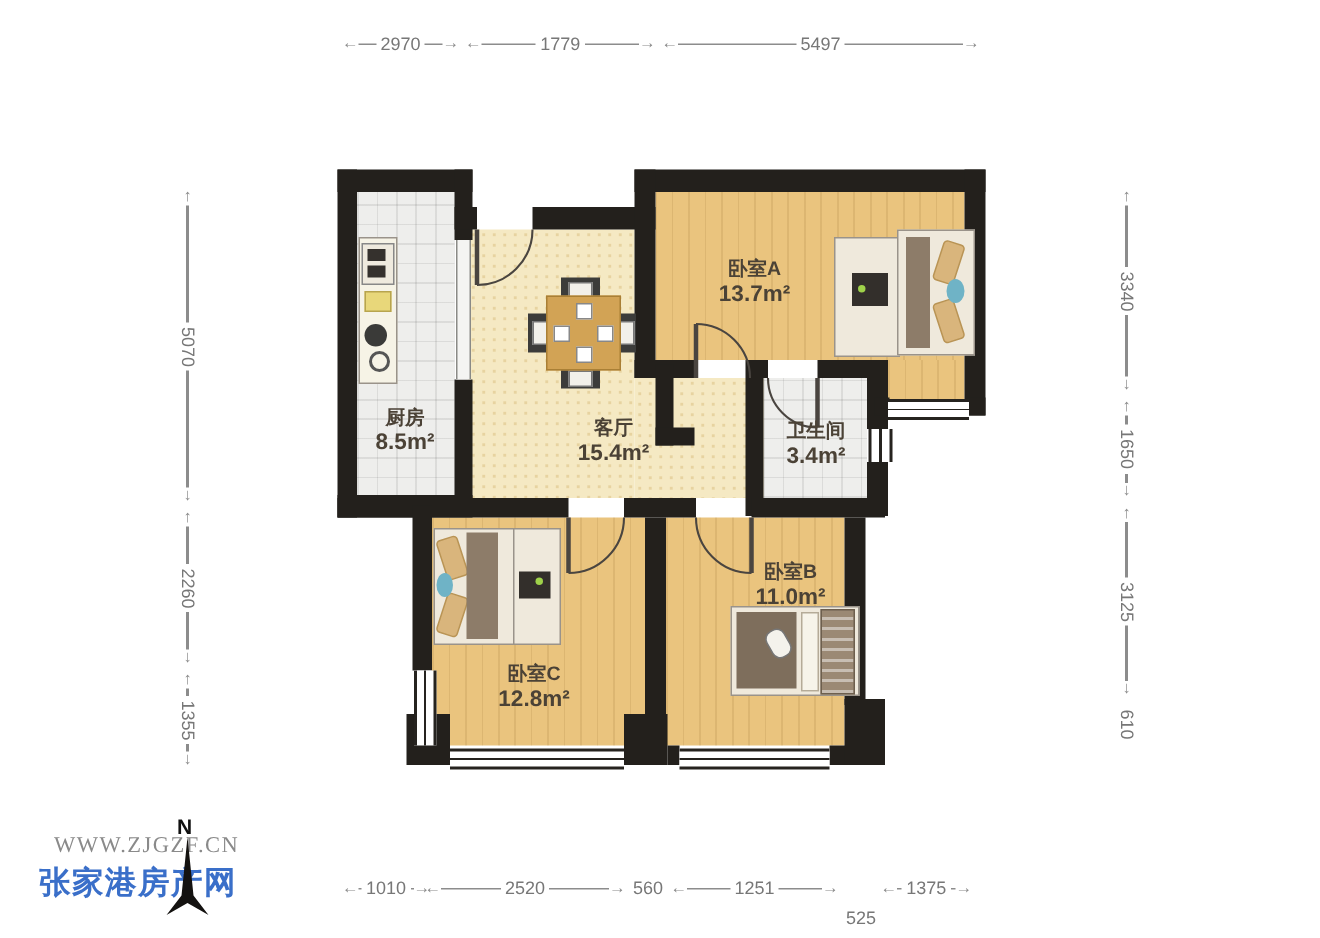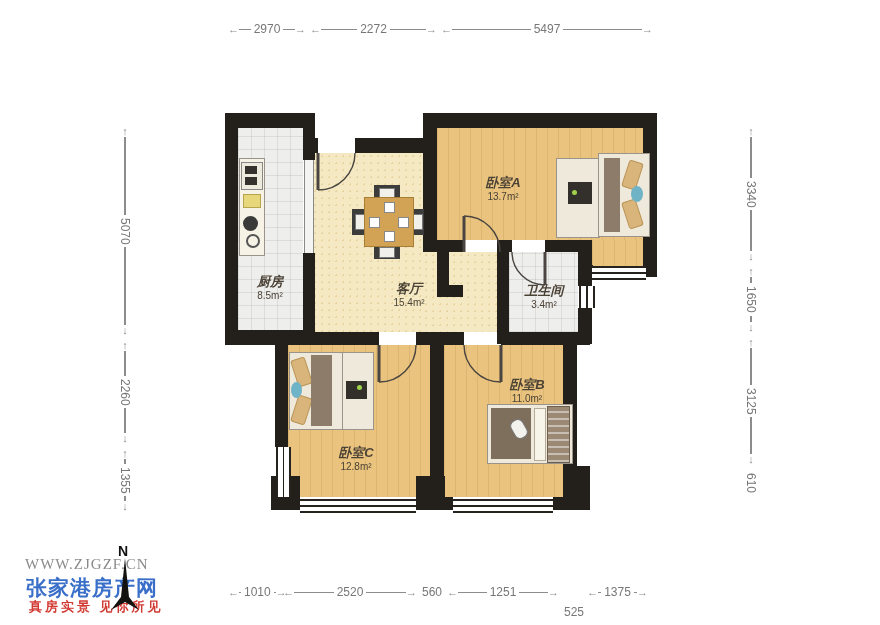--- a/index.html
+++ b/index.html
@@ -18,22 +18,22 @@
       repeating-linear-gradient(90deg,rgba(0,0,0,.08) 0 1px,rgba(0,0,0,0) 1px 13px);}
   
   .wall{position:absolute;background:#23201c;}
   .win-h{position:absolute;background:#fff;border-top:2px solid #26231f;border-bottom:2px solid #26231f;
     background-image:linear-gradient(to bottom,rgba(0,0,0,0) 0 44%,#26231f 44% 56%,rgba(0,0,0,0) 56%);}
   .win-v{position:absolute;background:#fff;border-left:2px solid #26231f;border-right:2px solid #26231f;
     background-image:linear-gradient(to right,rgba(0,0,0,0) 0 44%,#26231f 44% 56%,rgba(0,0,0,0) 56%);}
   .slide{position:absolute;background:#f4f4f2;border-left:1.5px solid #8a8a86;border-right:1.5px solid #8a8a86;}
   
   .room-label{position:absolute;transform:translate(-50%,-50%);text-align:center;color:#4b4236;line-height:1.25;}
-  .room-name{font-size:13px;font-weight:bold;white-space:nowrap;font-style:italic;}
-  .room-area{font-size:10px;font-weight:normal;white-space:nowrap;text-align:center;}
+  .room-name{font-size:13px;font-weight:bold;white-space:nowrap;}
+  .room-area{font-size:15px;font-weight:bold;white-space:nowrap;text-align:center;}
   
   .dim{position:absolute;display:flex;align-items:center;color:#777;font-size:12px;}
   .dim .ln{flex:1 1 auto;background:#8c8c8c;min-width:2px;min-height:0;}
   .dim.h .ln{height:1px;}
   .dim.h{flex-direction:row;}
   .dim.h .val{padding:0 3px;white-space:nowrap;}
   .dim.v{flex-direction:column;justify-content:center;}
   .dim.v .ln{width:1px;min-height:2px;}
   .dim.v .val{writing-mode:vertical-rl;text-orientation:sideways;padding:3px 0;white-space:nowrap;}
   .dim .ar{color:#8c8c8c;font-size:11px;line-height:1;}
@@ -216,21 +216,21 @@
   <div class="dim h" style="left:228px;top:22px;width:78px;">
     <span class="ar">←</span>
       <span class="ln"></span>
       <span class="val">2970</span>
       <span class="ln"></span>
       <span class="ar">→</span>
   </div>
   <div class="dim h" style="left:310px;top:22px;width:127px;">
     <span class="ar">←</span>
       <span class="ln"></span>
-      <span class="val">2272</span>
+      <span class="val">1779</span>
       <span class="ln"></span>
       <span class="ar">→</span>
   </div>
   <div class="dim h" style="left:441px;top:22px;width:212px;">
     <span class="ar">←</span>
       <span class="ln"></span>
       <span class="val">5497</span>
       <span class="ln"></span>
       <span class="ar">→</span>
   </div>
@@ -310,21 +310,20 @@
     <span class="ar">↑</span>
       <span class="ln"></span>
       <span class="val">3125</span>
       <span class="ln"></span>
       <span class="ar">↓</span>
   </div>
   <div class="dim v" style="left:744px;top:469px;height:28px;">
     <span class="val">610</span>
   </div>
 
-  <div class="wm-url" style="left:25px;top:556px;">WWW.ZJGZF.CN</div>
+  <div class="wm-url" style="left:36px;top:556px;">WWW.ZJGZF.CN</div>
   <div class="wm-site" style="left:26px;top:574px;">张家港房产网</div>
-  <div class="wm-slogan" style="left:29px;top:598px;">真房实景 见你所见</div>
   <div class="north-n" style="left:118px;top:543px;">N</div>
   <svg class="abs" style="left:103px;top:555px;" width="45" height="62" viewBox="0 0 45 62">
     <polygon points="22,3 26,42 36,55 22,47 8,55 18,42" fill="#141210"></polygon>
   </svg>
 
 </div>
 
 </body></html>

